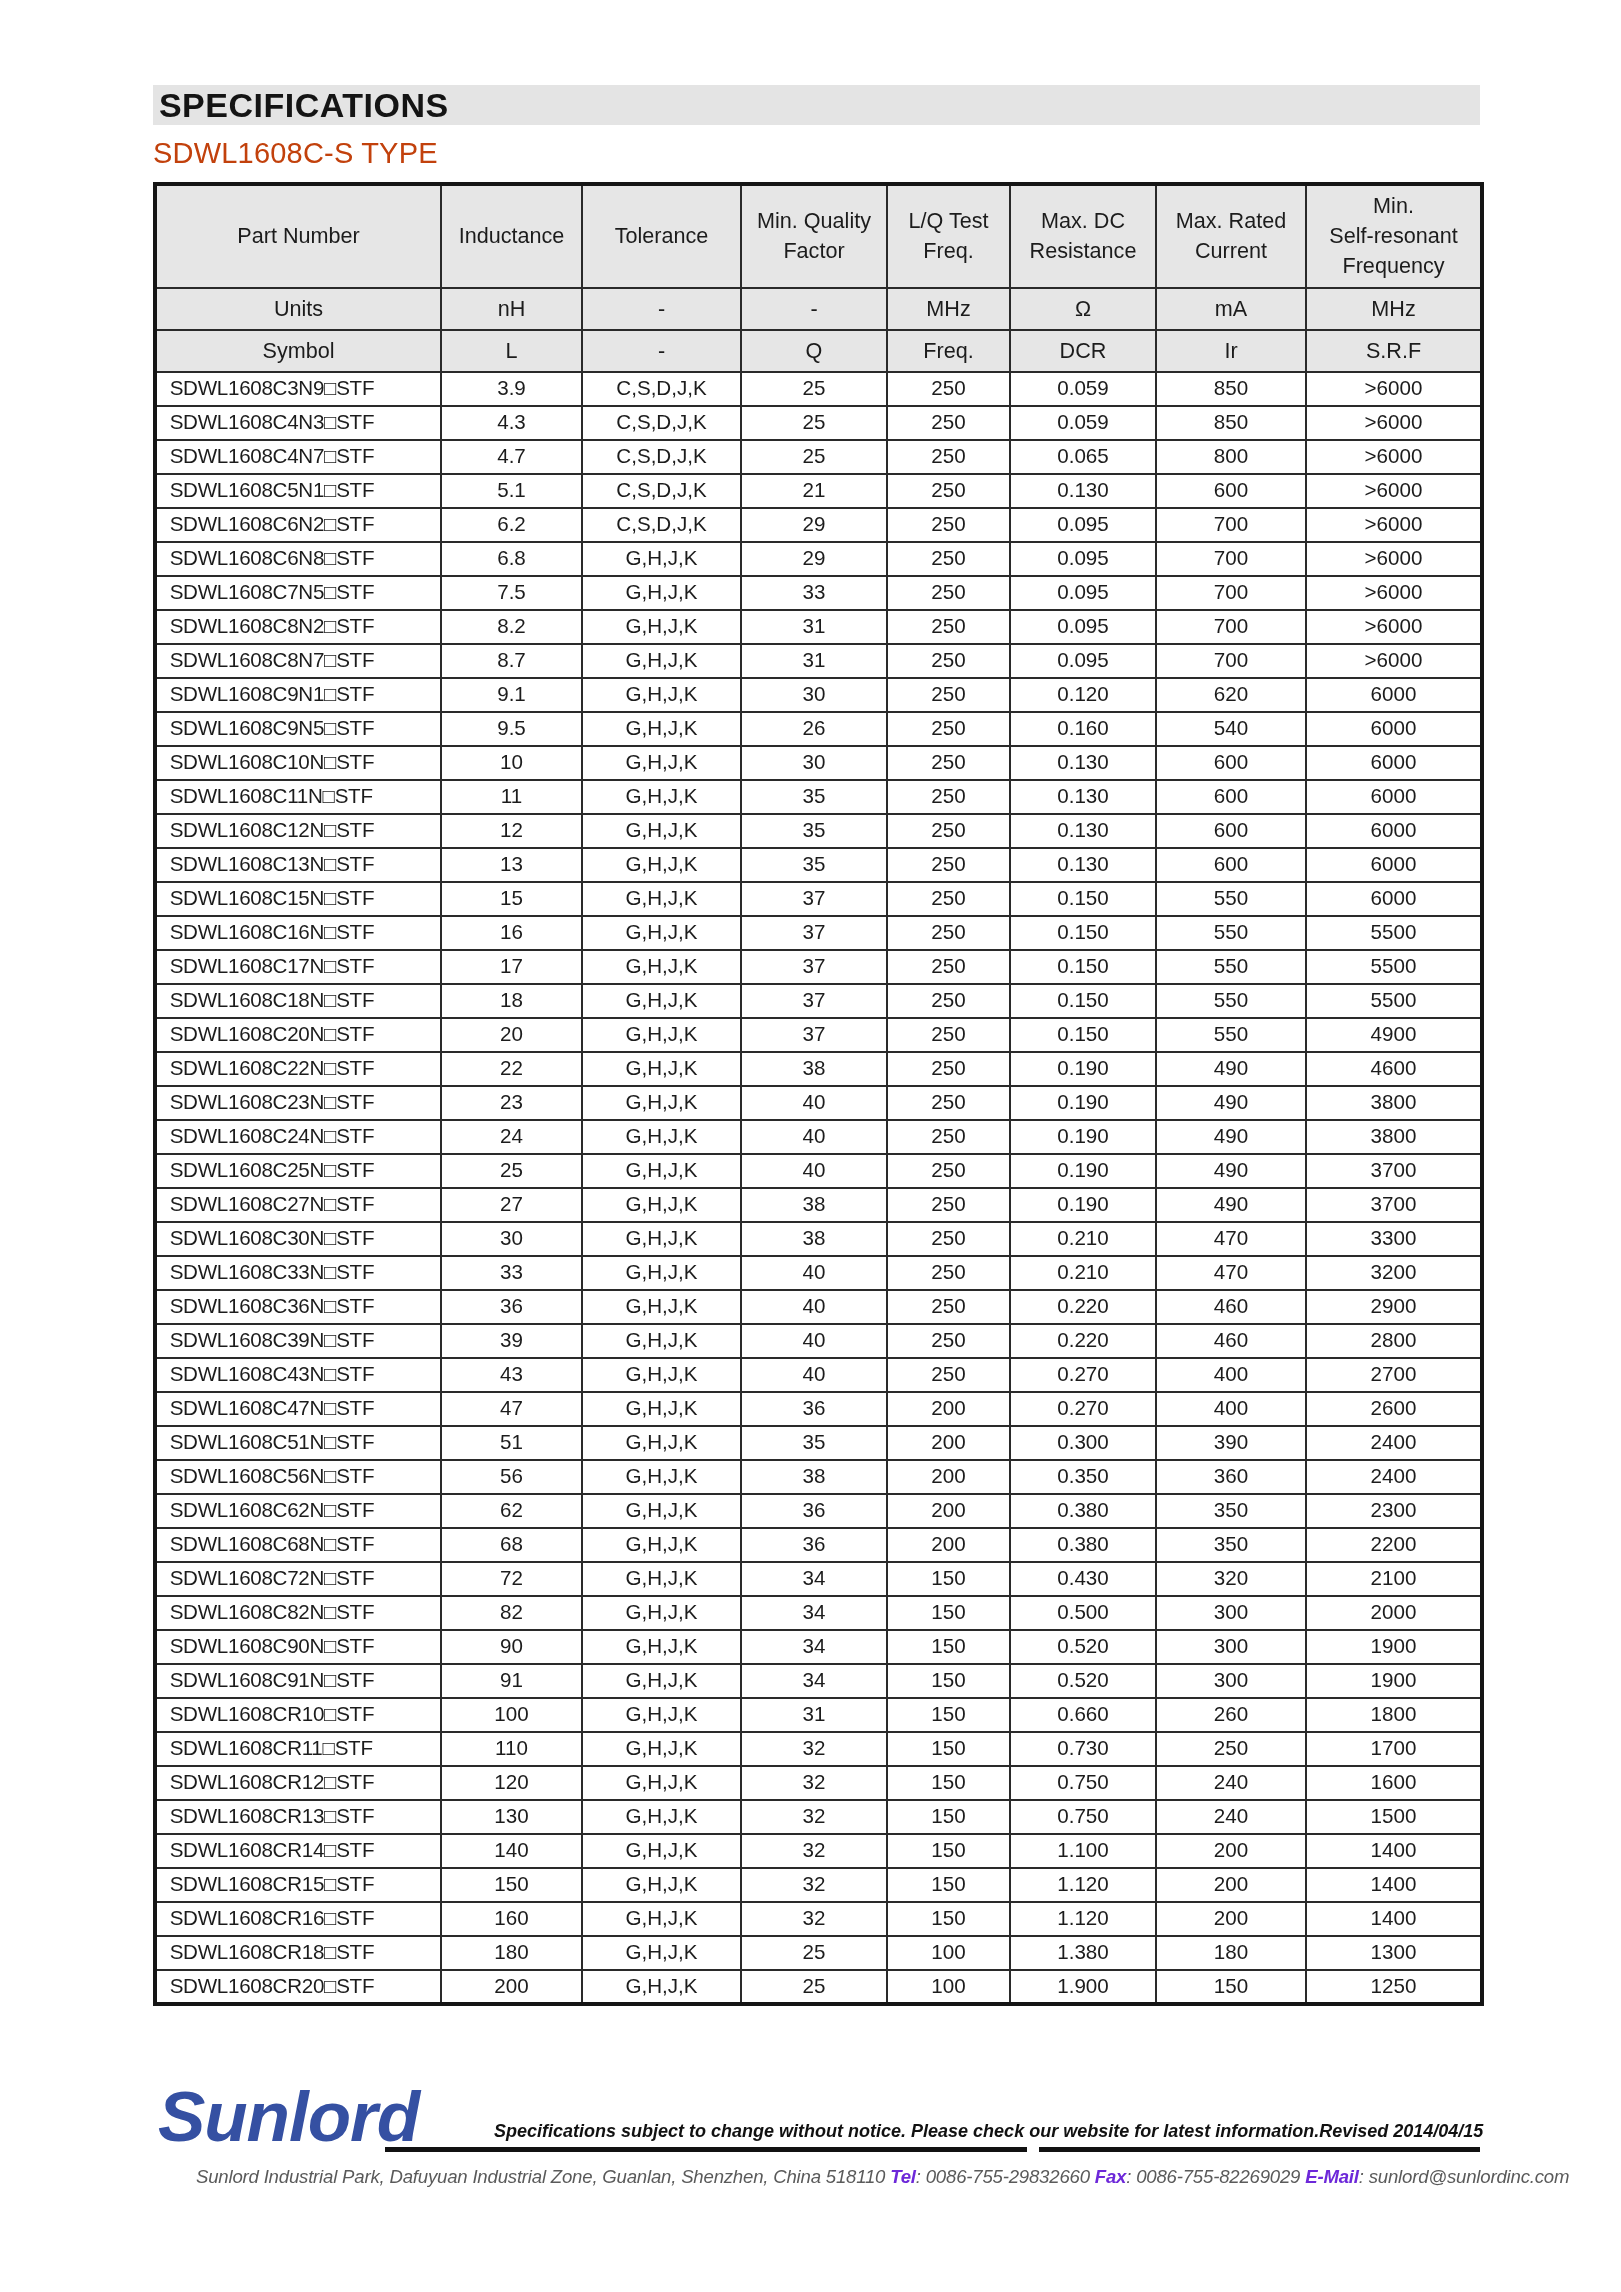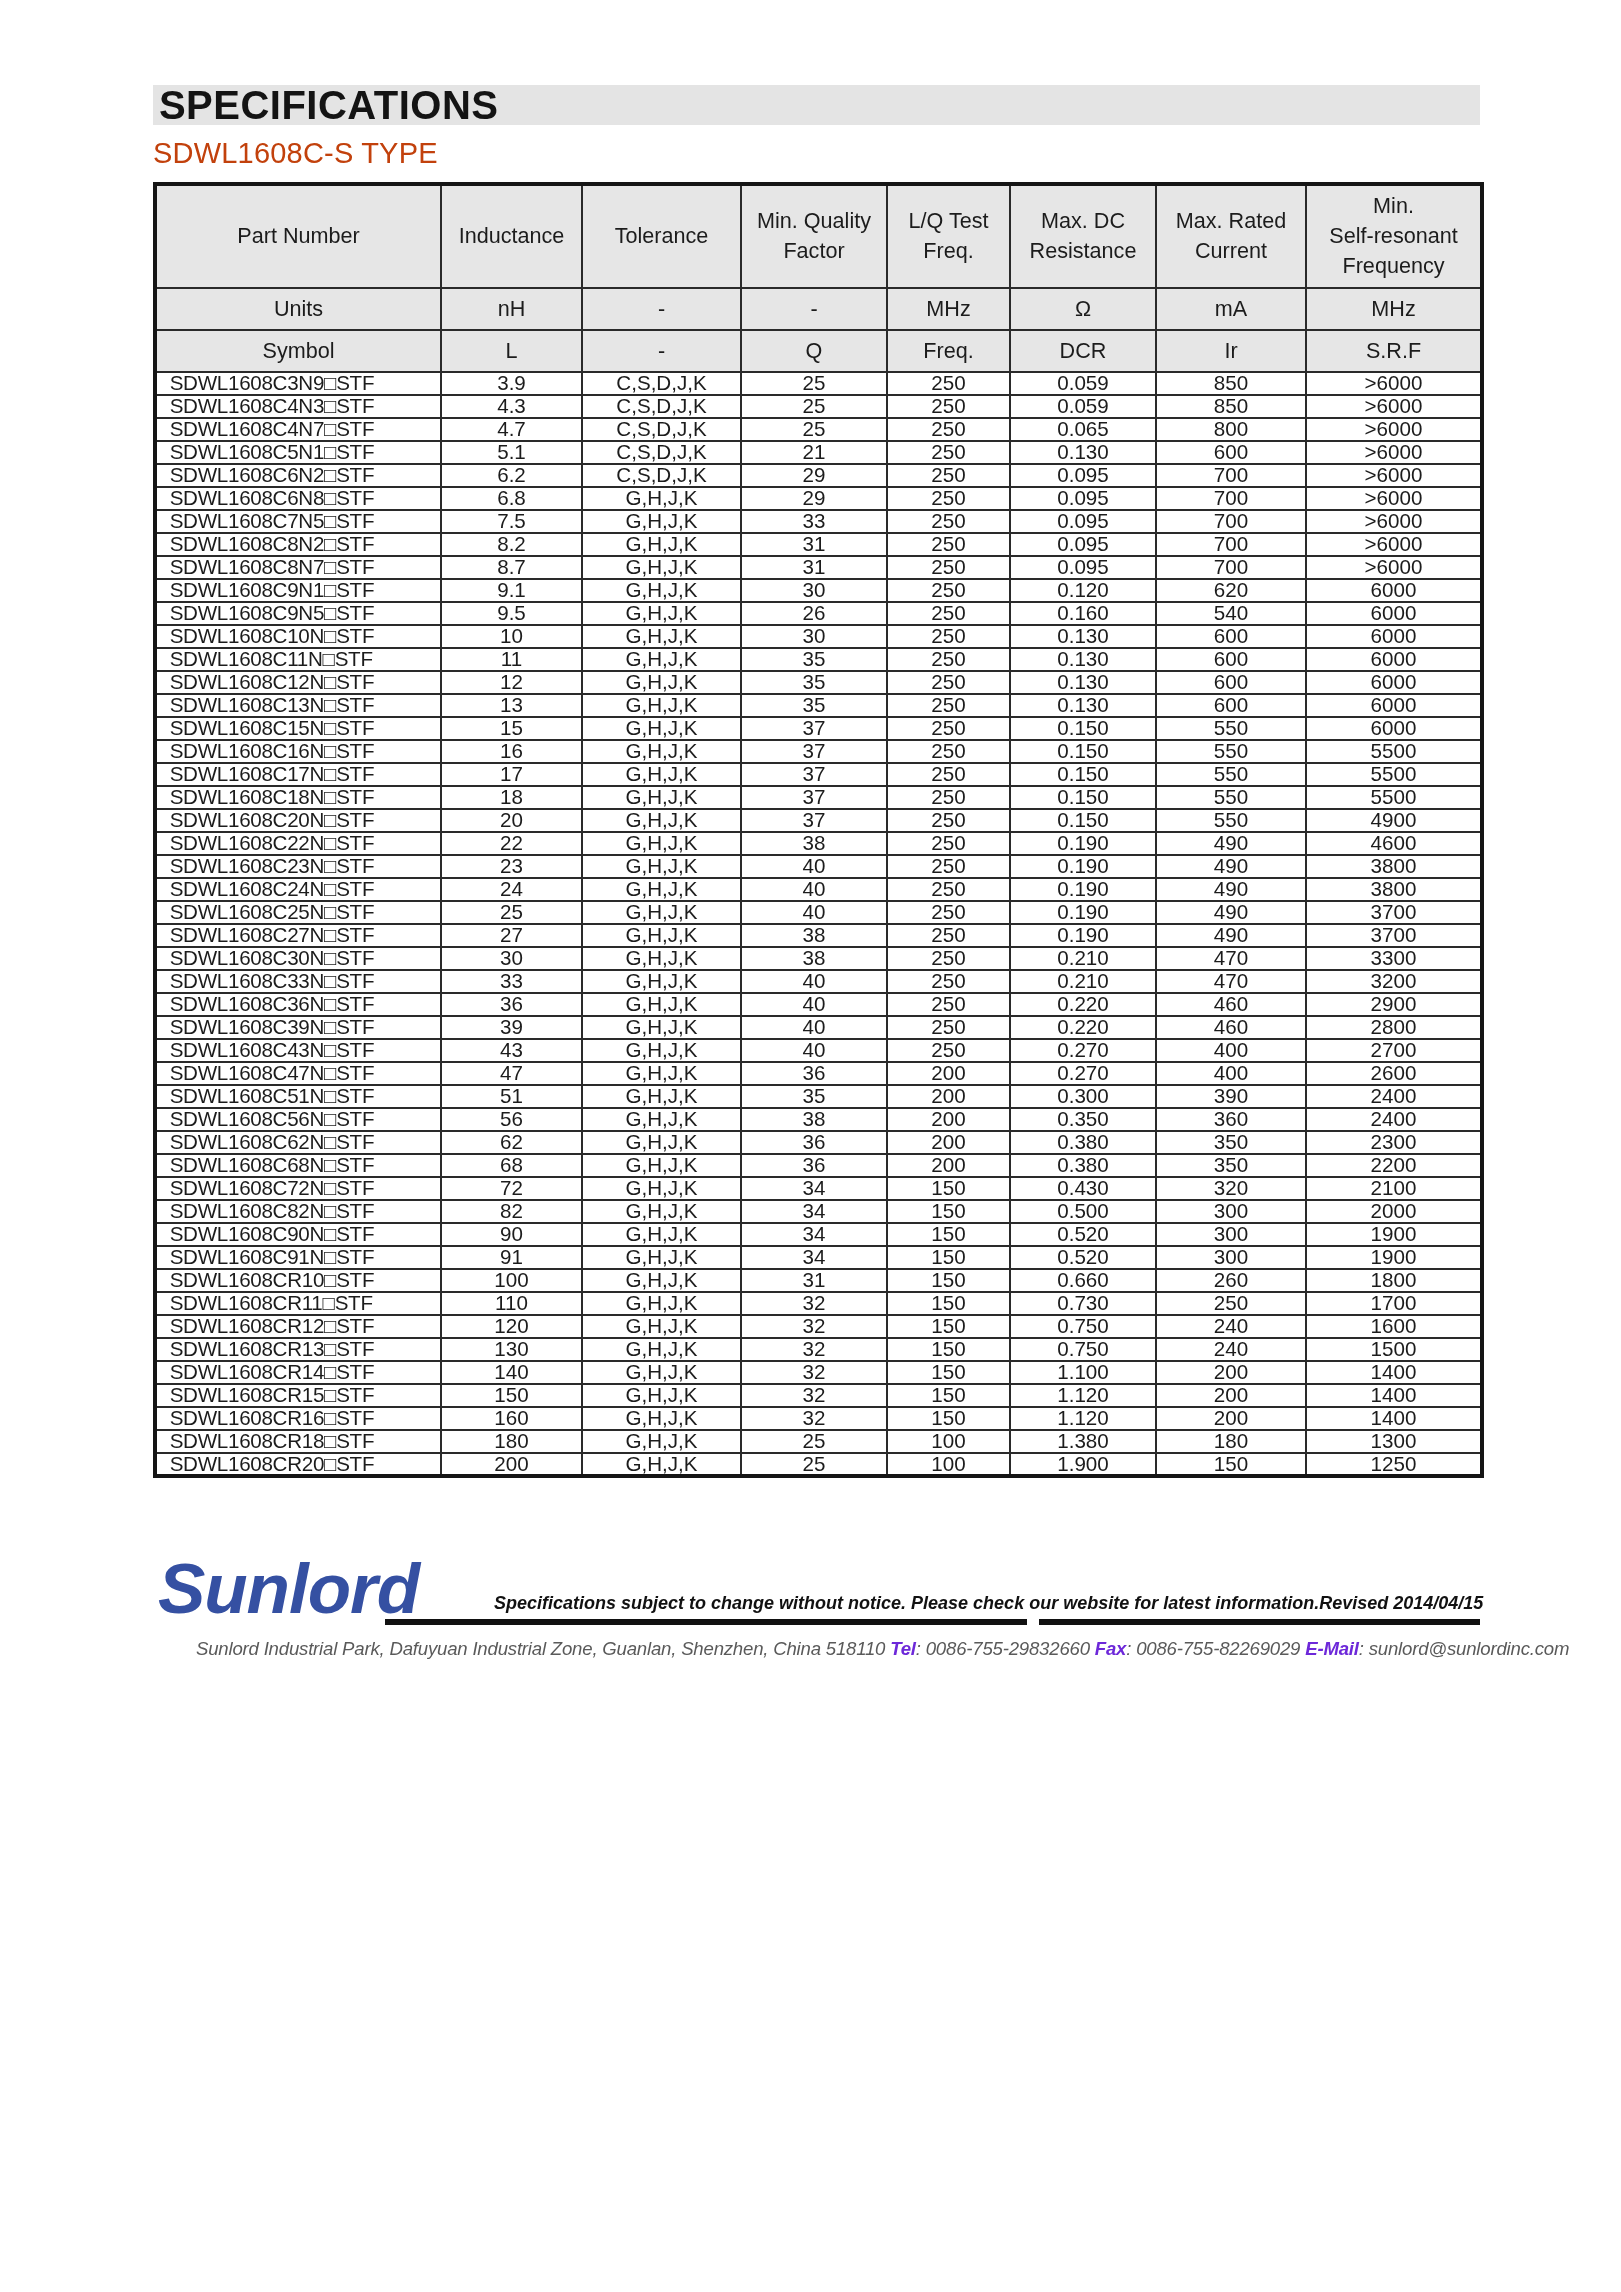--- a/index.html
+++ b/index.html
@@ -1,30 +1,30 @@
 <!DOCTYPE html>
 <html><head>
 <meta charset="utf-8">
 <style>
   html,body{margin:0;padding:0;background:#ffffff;}
   body{width:1621px;height:2293px;font-family:"Liberation Sans",sans-serif;color:#1a1a1a;}
   .page{position:relative;width:1621px;height:2293px;overflow:hidden;background:#ffffff;}
   .content{position:absolute;left:153px;top:0;width:1327px;}
 
   .title-bar{margin-top:85px;height:40px;background:#e4e4e4;display:flex;align-items:center;}
-  .title-bar .title-text{font-size:40px;font-weight:bold;letter-spacing:0.5px;padding-left:5.9px;color:#141414;}
+  .title-bar .title-text{font-size:34px;font-weight:bold;letter-spacing:0.5px;padding-left:5.9px;color:#141414;}
   .subtitle{margin-top:11.8px;font-size:29px;color:#c2410c;letter-spacing:0.2px;}
 
   table.spec{margin-top:11.8px;width:1327px;border-collapse:collapse;table-layout:fixed;
              border:4.9px solid #151515;}
   table.spec th, table.spec td{border:2px solid #2a2a2a;padding:0;text-align:center;
              font-size:20.6px;font-weight:normal;overflow:hidden;color:#1c1c1c;}
   tr.head-row th{height:101px;background:#e6e6e6;font-size:21.6px;line-height:1.4;white-space:pre-line;}
   tr.mid-row th{height:40px;background:#e6e6e6;font-size:21.6px;}
-  tbody tr{height:23px;}
+  tbody tr{height:34px;}
   tbody td{line-height:1;}
   tbody td.pn{text-align:left;padding-left:12.7px;letter-spacing:-0.3px;}
 
   .footer{position:relative;margin-top:76px;height:186px;font-style:italic;}
   .logo{position:absolute;left:4.9px;top:-5.9px;font-size:71px;font-weight:bold;letter-spacing:-1px;}
   .disclaimer-wrap{position:absolute;left:341px;right:2px;top:39px;display:flex;
                    justify-content:space-between;align-items:baseline;font-weight:bold;
                    font-size:18px;color:#111;white-space:nowrap;text-align:center;}
   .rule{position:absolute;left:232px;right:0;top:65px;height:5.9px;display:flex;}
   .rule .seg1{width:642px;background:#111;height:5.9px;}

